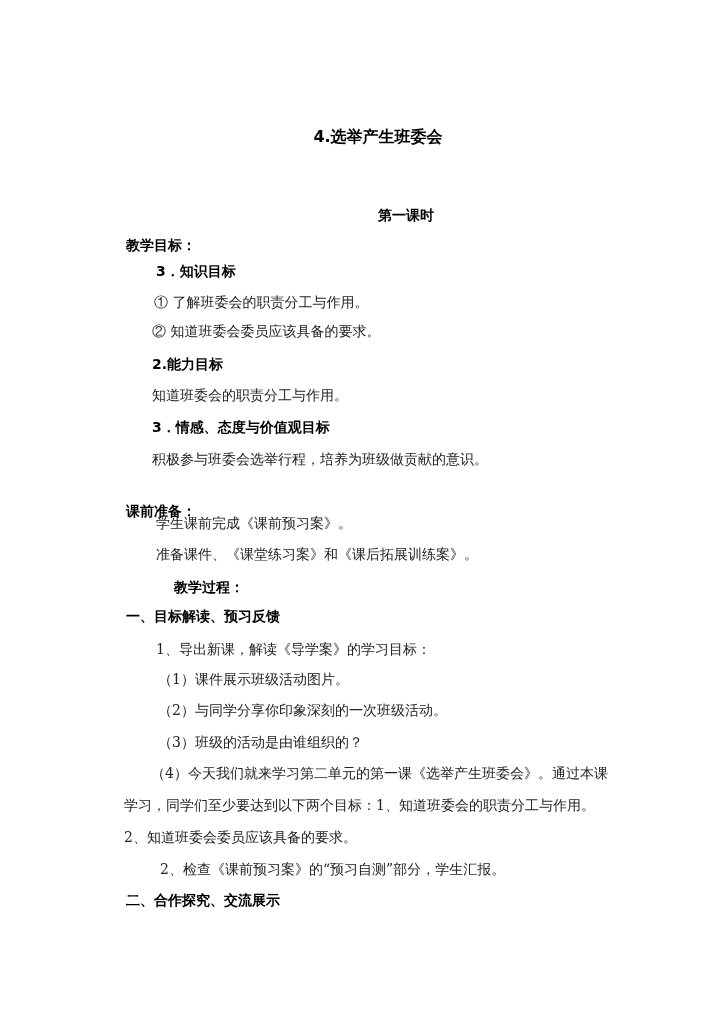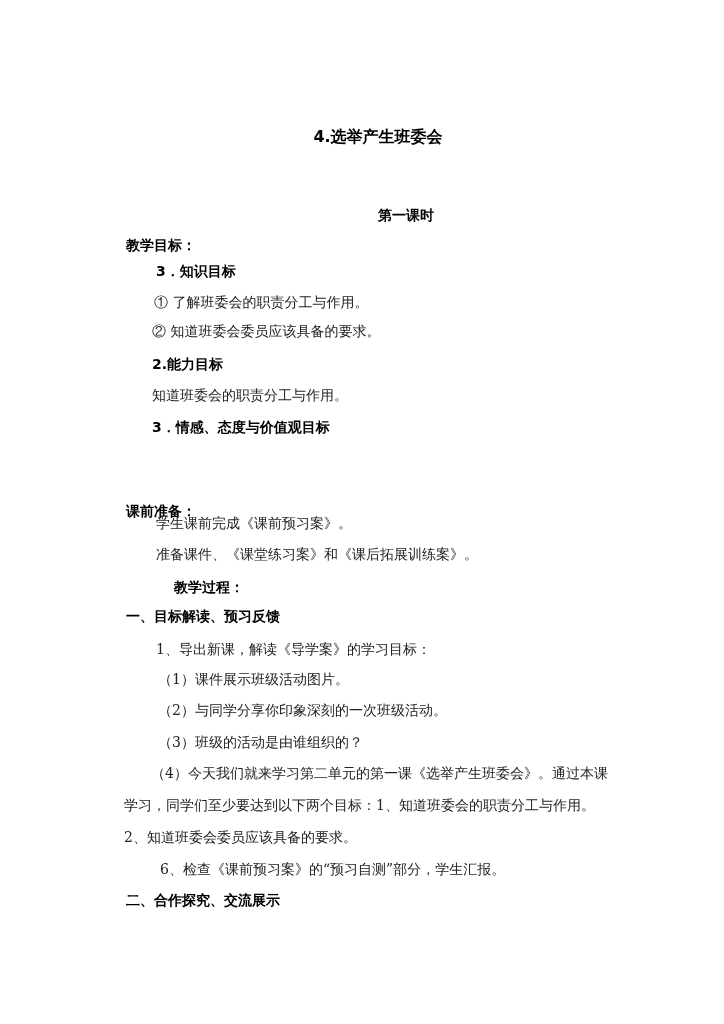--- a/index.html
+++ b/index.html
@@ -19,29 +19,30 @@
   <div class="line title center" style="top:128px;">4.选举产生班委会</div>
   <div class="line bold center" style="top:206px;padding-left:28px;">第一课时</div>
 
   <div class="line bold" style="left:110px; top:236px;">教学目标：</div>
   <div class="line bold" style="left:140px; top:262px;">3．知识目标</div>
   <div class="line body-text" style="left:136px; top:322px;">② 知道班委会委员应该具备的要求。</div>
   <div class="line body-text" style="left:138px; top:293px;">① 了解班委会的职责分工与作用。</div>
   <div class="line bold" style="left:136px; top:355px;">2.能力目标</div>
   <div class="line body-text" style="left:136px; top:386px;">知道班委会的职责分工与作用。</div>
   <div class="line bold" style="left:136px; top:418px;">3．情感、态度与价值观目标</div>
+  <div class="line body-text" style="left:136px; top:450px;">积极参与班委会选举行程，培养为班级做贡献的意识。</div>
 
   <div class="line bold" style="left:110px; top:482px;margin-top:20px;">课前准备：</div>
   <div class="line body-text" style="left:140px; top:514px;">学生课前完成《课前预习案》。</div>
   <div class="line body-text" style="left:140px; top:545px;">准备课件、《课堂练习案》和《课后拓展训练案》。</div>
 
   <div class="line bold" style="left:110px; top:578px;padding-left:48px;">教学过程：</div>
   <div class="line bold" style="left:110px; top:607px;">一、目标解读、预习反馈</div>
   <div class="line body-text" style="left:140px; top:640px;">1、导出新课，解读《导学案》的学习目标：</div>
   <div class="line body-text" style="left:142px; top:670px;">（1）课件展示班级活动图片。</div>
   <div class="line body-text" style="left:142px; top:701px;">（2）与同学分享你印象深刻的一次班级活动。</div>
   <div class="line body-text" style="left:142px; top:733px;">（3）班级的活动是由谁组织的？</div>
   <div class="line body-text" style="left:135px; top:764px;">（4）今天我们就来学习第二单元的第一课《选举产生班委会》。通过本课</div>
   <div class="line body-text" style="left:108px; top:796px;text-align:right;">学习，同学们至少要达到以下两个目标：1、知道班委会的职责分工与作用。</div>
   <div class="line body-text" style="left:108px; top:828px;">2、知道班委会委员应该具备的要求。</div>
-  <div class="line body-text" style="left:144px; top:860px;">6、检查《课前预习案》的“预习自测”部分，学生汇报。</div>
+  <div class="line body-text" style="left:144px; top:860px;">2、检查《课前预习案》的“预习自测”部分，学生汇报。</div>
   <div class="line bold" style="left:110px; top:891px;">二、合作探究、交流展示</div>
 </div>
 
 </body></html>

